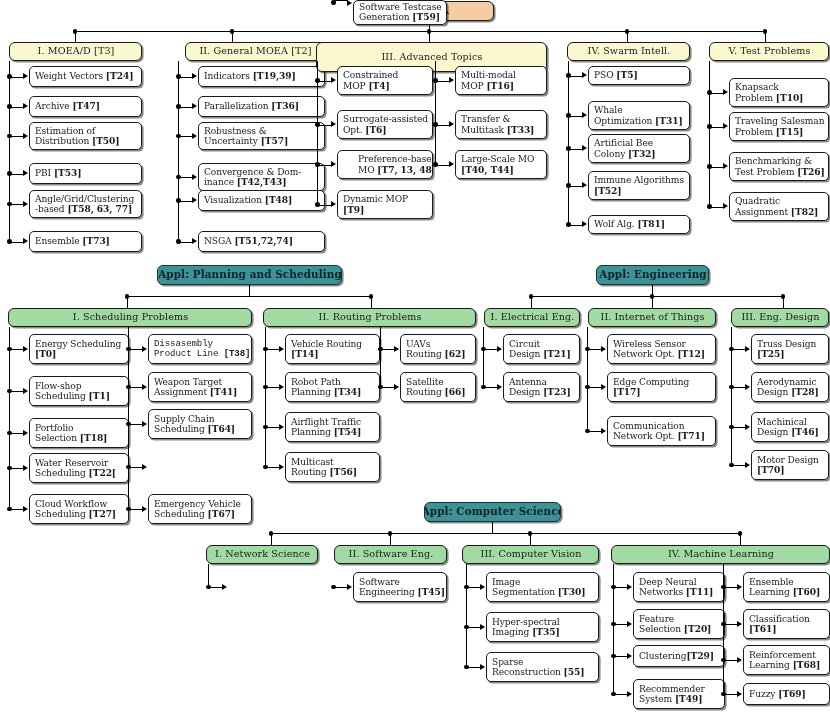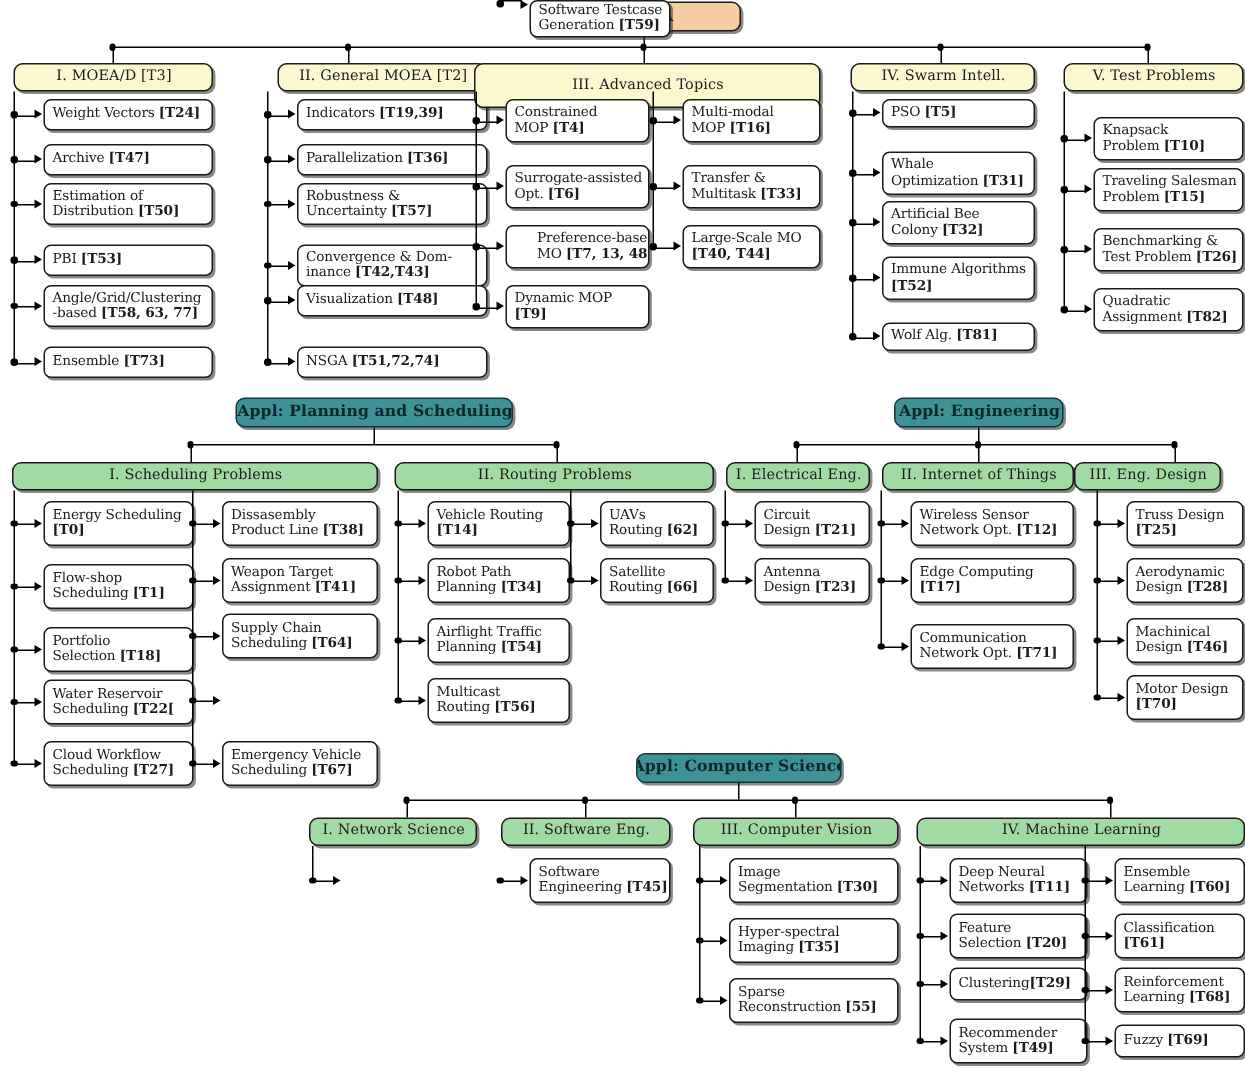--- a/index.html
+++ b/index.html
@@ -370,21 +370,21 @@
     <div class="arrow" style="left: 23px; top: 464.6px;"></div>
     <div class="dot" style="left: 7.4px; top: 465.7px;"></div>
     <div class="node leaf" style="left: 29px; top: 494px; width: 100px; height: 30px;">
       <span class="ln">Cloud Workflow</span>
       <span class="ln">Scheduling <span class="ref">[T27]</span></span>
     </div>
     <div class="hline" style="left: 9px; top: 509px; width: 14.5px;"></div>
     <div class="arrow" style="left: 23px; top: 505.6px;"></div>
     <div class="dot" style="left: 7.4px; top: 506.7px;"></div>
     <div class="vline" style="left: 9px; top: 327px; height: 182px;"></div>
-    <div class="node leaf" style="left: 148px; top: 334px; width: 104px; height: 30px;">
+    <div class="node leaf" style="left: 148px; top: 334px; width: 104px; height: 30px; font-family: Liberation Mono, monospace;">
       <span class="ln">Dissasembly</span>
       <span class="ln">Product Line <span class="ref">[T38]</span></span>
     </div>
     <div class="hline" style="left: 128px; top: 349px; width: 14.5px;"></div>
     <div class="arrow" style="left: 142px; top: 345.6px;"></div>
     <div class="dot" style="left: 126.4px; top: 346.7px;"></div>
     <div class="node leaf" style="left: 148px; top: 372px; width: 104px; height: 30px;">
       <span class="ln">Weapon Target</span>
       <span class="ln">Assignment <span class="ref">[T41]</span></span>
     </div>
@@ -496,21 +496,21 @@
     <div class="dot" style="left: 585.4px; top: 384.7px;"></div>
     <div class="node leaf" style="left: 607px; top: 416px; width: 109px; height: 30px;">
       <span class="ln">Communication</span>
       <span class="ln">Network Opt. <span class="ref">[T71]</span></span>
     </div>
     <div class="hline" style="left: 587px; top: 431px; width: 14.5px;"></div>
     <div class="arrow" style="left: 601px; top: 427.6px;"></div>
     <div class="dot" style="left: 585.4px; top: 428.7px;"></div>
     <div class="vline" style="left: 587px; top: 327px; height: 104px;"></div>
     <div class="vline" style="left: 783px; top: 296px; height: 12px;"></div>
-    <div class="node hdr hdr-green" style="left: 716px; top: 308px; width: 98px; height: 19px;">
+    <div class="node hdr hdr-green" style="left: 731px; top: 308px; width: 98px; height: 19px;">
       <span class="ln">III. Eng. Design</span>
     </div>
     <div class="node leaf" style="left: 751px; top: 334px; width: 78px; height: 30px;">
       <span class="ln">Truss Design</span>
       <span class="ln"><span class="ref">[T25]</span></span>
     </div>
     <div class="hline" style="left: 731px; top: 349px; width: 14.5px;"></div>
     <div class="arrow" style="left: 745px; top: 345.6px;"></div>
     <div class="dot" style="left: 729.4px; top: 346.7px;"></div>
     <div class="node leaf" style="left: 751px; top: 372px; width: 78px; height: 30px;">

